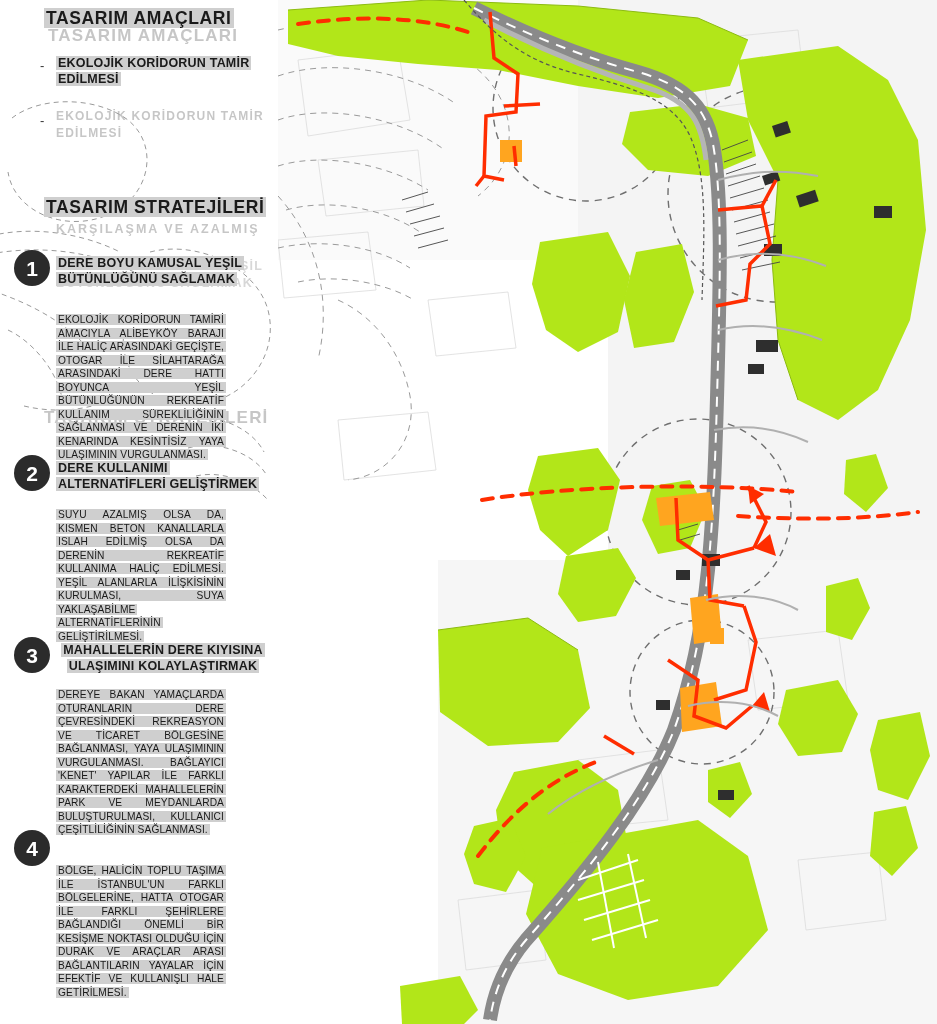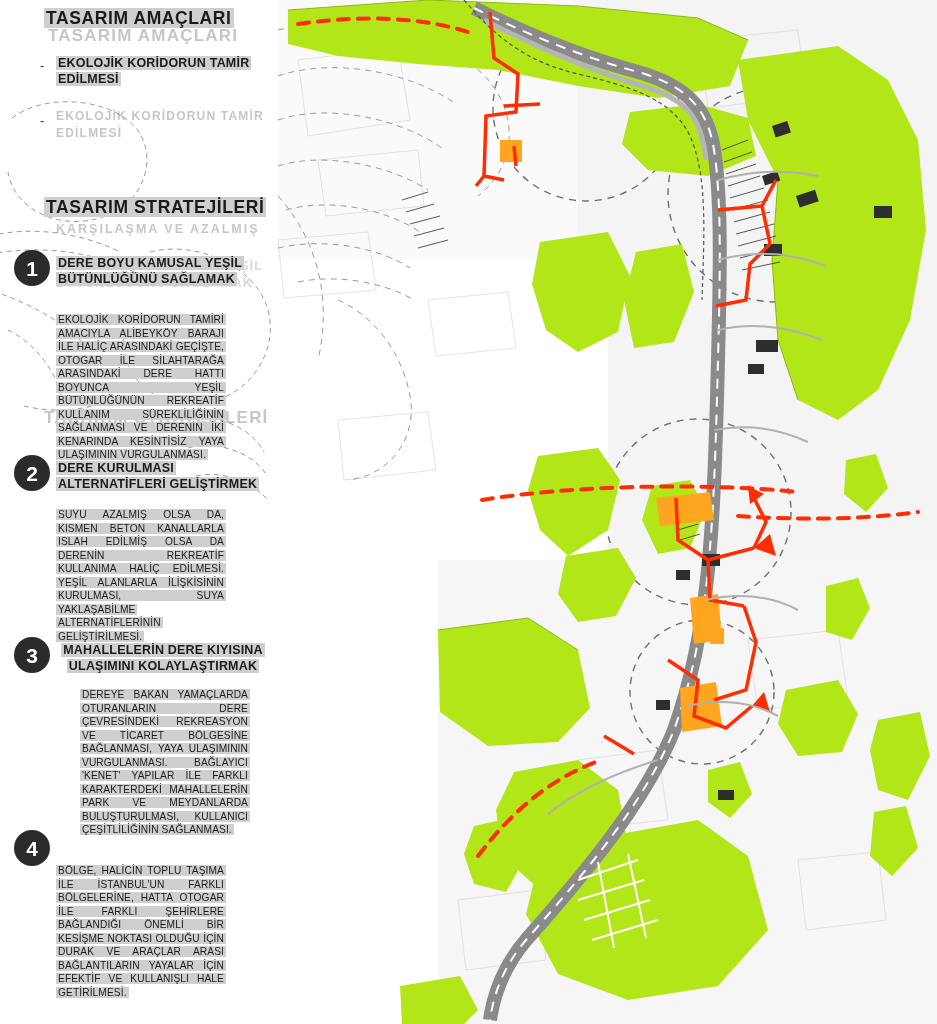--- a/index.html
+++ b/index.html
@@ -151,31 +151,31 @@
     <div class="num-badge" style="left:14px; top:250px;">1</div>
     <div class="head-item" style="left:56px; top:255px;">
       <span class="hl">DERE BOYU KAMUSAL YEŞİL BÜTÜNLÜĞÜNÜ SAĞLAMAK</span>
     </div>
     <div class="body-text" style="left:56px; top:313px;">
       <span class="hl">EKOLOJİK KORİDORUN TAMİRİ AMACIYLA ALİBEYKÖY BARAJI İLE HALİÇ ARASINDAKİ GEÇİŞTE, OTOGAR İLE SİLAHTARAĞA ARASINDAKİ DERE HATTI BOYUNCA YEŞİL BÜTÜNLÜĞÜNÜN REKREATİF KULLANIM SÜREKLİLİĞİNİN SAĞLANMASI VE DERENİN İKİ KENARINDA KESİNTİSİZ YAYA ULAŞIMININ VURGULANMASI.</span>
     </div>
 
     <div class="num-badge" style="left:14px; top:455px;">2</div>
     <div class="head-item" style="left:56px; top:460px;">
-      <span class="hl">DERE KURULMASI ALTERNATİFLERİ GELİŞTİRMEK</span>
+      <span class="hl">DERE KULLANIMI ALTERNATİFLERİ GELİŞTİRMEK</span>
     </div>
     <div class="body-text" style="left:56px; top:508px;">
       <span class="hl">SUYU AZALMIŞ OLSA DA, KISMEN BETON KANALLARLA ISLAH EDİLMİŞ OLSA DA DERENİN REKREATİF KULLANIMA HALİÇ EDİLMESİ. YEŞİL ALANLARLA İLİŞKİSİNİN KURULMASI, SUYA YAKLAŞABİLME ALTERNATİFLERİNİN GELİŞTİRİLMESİ.</span>
     </div>
 
     <div class="num-badge" style="left:14px; top:637px;">3</div>
     <div class="head-item" style="left:56px; top:642px;text-align:center;">
       <span class="hl">MAHALLELERİN DERE KIYISINA ULAŞIMINI KOLAYLAŞTIRMAK</span>
     </div>
-    <div class="body-text" style="left:56px; top:688px;margin-left:24px;">
+    <div class="body-text" style="left:56px; top:688px;">
       <span class="hl">DEREYE BAKAN YAMAÇLARDA OTURANLARIN DERE ÇEVRESİNDEKİ REKREASYON VE TİCARET BÖLGESİNE BAĞLANMASI, YAYA ULAŞIMININ VURGULANMASI. BAĞLAYICI 'KENET' YAPILAR İLE FARKLI KARAKTERDEKİ MAHALLELERİN PARK VE MEYDANLARDA BULUŞTURULMASI, KULLANICI ÇEŞİTLİLİĞİNİN SAĞLANMASI.</span>
     </div>
 
     <div class="num-badge" style="left:14px; top:830px;">4</div>
     <div class="body-text" style="left:56px; top:864px;">
       <span class="hl">BÖLGE, HALİCİN TOPLU TAŞIMA İLE İSTANBUL'UN FARKLI BÖLGELERİNE, HATTA OTOGAR İLE FARKLI ŞEHİRLERE BAĞLANDIĞI ÖNEMLİ BİR KESİŞME NOKTASI OLDUĞU İÇİN DURAK VE ARAÇLAR ARASI BAĞLANTILARIN YAYALAR İÇİN EFEKTİF VE KULLANIŞLI HALE GETİRİLMESİ.</span>
     </div>
   </div>
 
   <div id="map">

